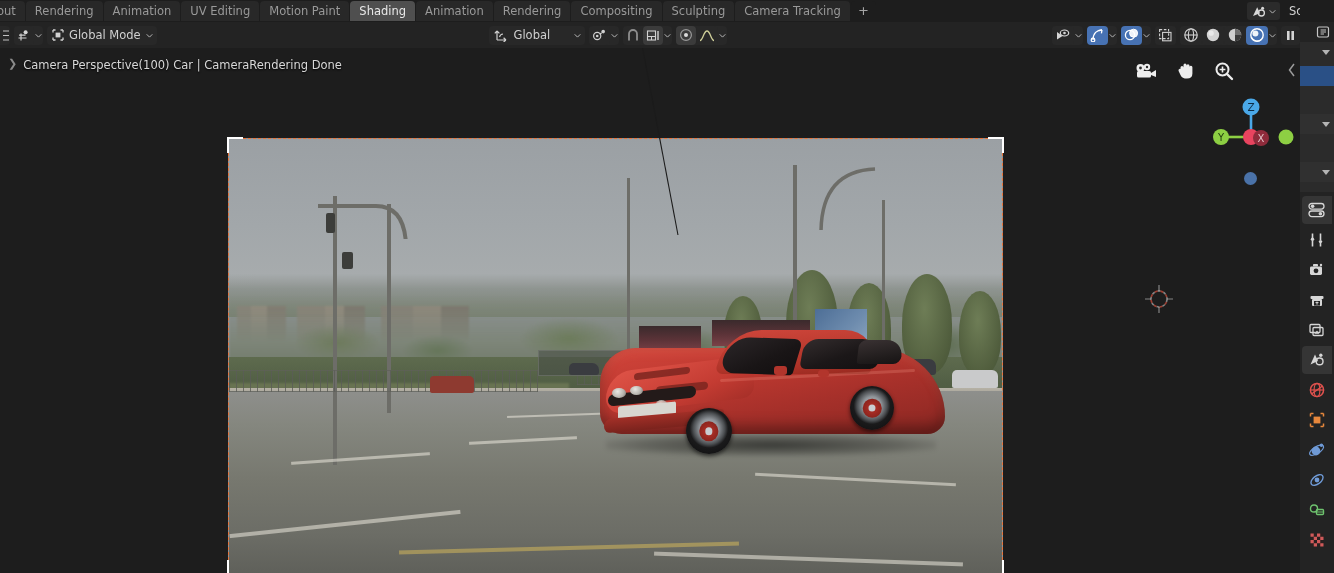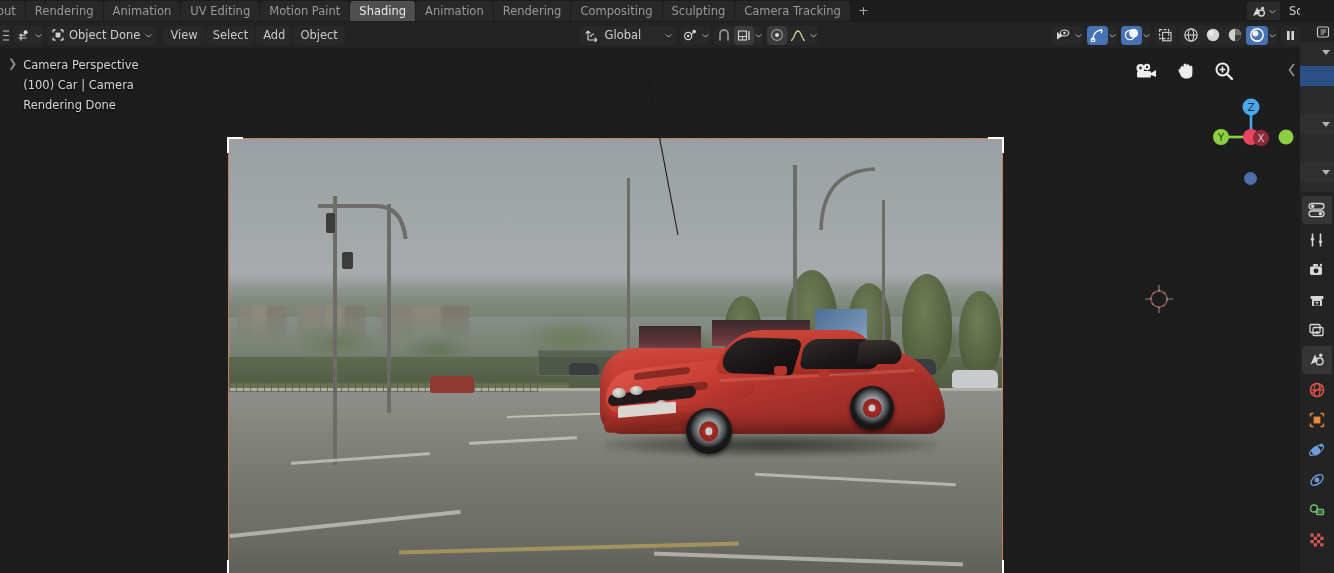--- a/index.html
+++ b/index.html
@@ -77,21 +77,21 @@
   
   #viewport {
     position: absolute; left: 0; top: 48px; width: 1300px; height: 525px;
     background: #1d1d1d; overflow: hidden;
   }
   #vp-info {
     position: absolute; left: 8px; top: 7px; z-index: 6;
     display: flex; align-items: flex-start; gap: 6px;
   }
   #vp-info .arrow { color: #8b8b8b; font-size: 11px; line-height: 16px; padding-top: 1px; }
-  #vp-info .lines { display: flex; flex-direction: column; }
+  #vp-info .lines { display: flex; flex-direction: row; }
   #vp-info .lines div {
     color: #d8d8d8; font-size: 11.5px; line-height: 20px; text-shadow: 0 1px 2px #000;
     white-space: nowrap;
   }
 
   
   #renderframe {
     position: absolute; left: 228px; top: 90px; width: 775px; height: 437px;
     border: 1px dashed #e8743a;
     background: #8f9498;
@@ -387,35 +387,29 @@
     <div class="sep-sm"></div>
 
     <div class="modebox">
       <span class="icn">
         <svg width="14" height="14" viewBox="0 0 14 14">
           <path d="M2 2 L4.5 2 M2 2 L2 4.5 M12 2 L9.5 2 M12 2 L12 4.5
                    M2 12 L4.5 12 M2 12 L2 9.5 M12 12 L9.5 12 M12 12 L12 9.5" stroke="#d2d2d2" stroke-width="1.3" fill="none"></path>
           <rect x="4.6" y="4.6" width="4.8" height="4.8" fill="#d2d2d2"></rect>
         </svg>
       </span>
-      <span class="lbl">Object Done</span>
+      <span class="lbl">Global Mode</span>
       <span class="caret">
         <svg viewBox="0 0 10 10">
             <path d="M1 3.3 L5 7.3 L9 3.3" fill="none" stroke="#b9b9b9" stroke-width="1.4"></path>
           </svg>
       </span>
     </div>
     <div class="sep"></div>
 
-    <div id="vp-menus" style="display:flex;align-items:center;">
-        <span class="txtbtn">View</span>
-        <span class="txtbtn">Select</span>
-        <span class="txtbtn">Add</span>
-        <span class="txtbtn">Object</span>
-      </div>
 
     <div style="flex:1 1 auto;"></div>
 
     <div class="orientbox">
       <span class="icn">
         <svg width="15" height="14" viewBox="0 0 15 14">
           <path d="M3 12 L3 3 M3 3 L5.4 5.4 M3 3 L0.8 5.4" stroke="#d0d0d0" stroke-width="1.2" fill="none"></path>
           <path d="M3 12 L12 12 M12 12 L9.6 9.8 M12 12 L9.6 14" stroke="#d0d0d0" stroke-width="1.2" fill="none"></path>
           <path d="M5.5 9 A4 4 0 0 1 9 6" stroke="#d0d0d0" stroke-width="1.1" fill="none"></path>
         </svg>

